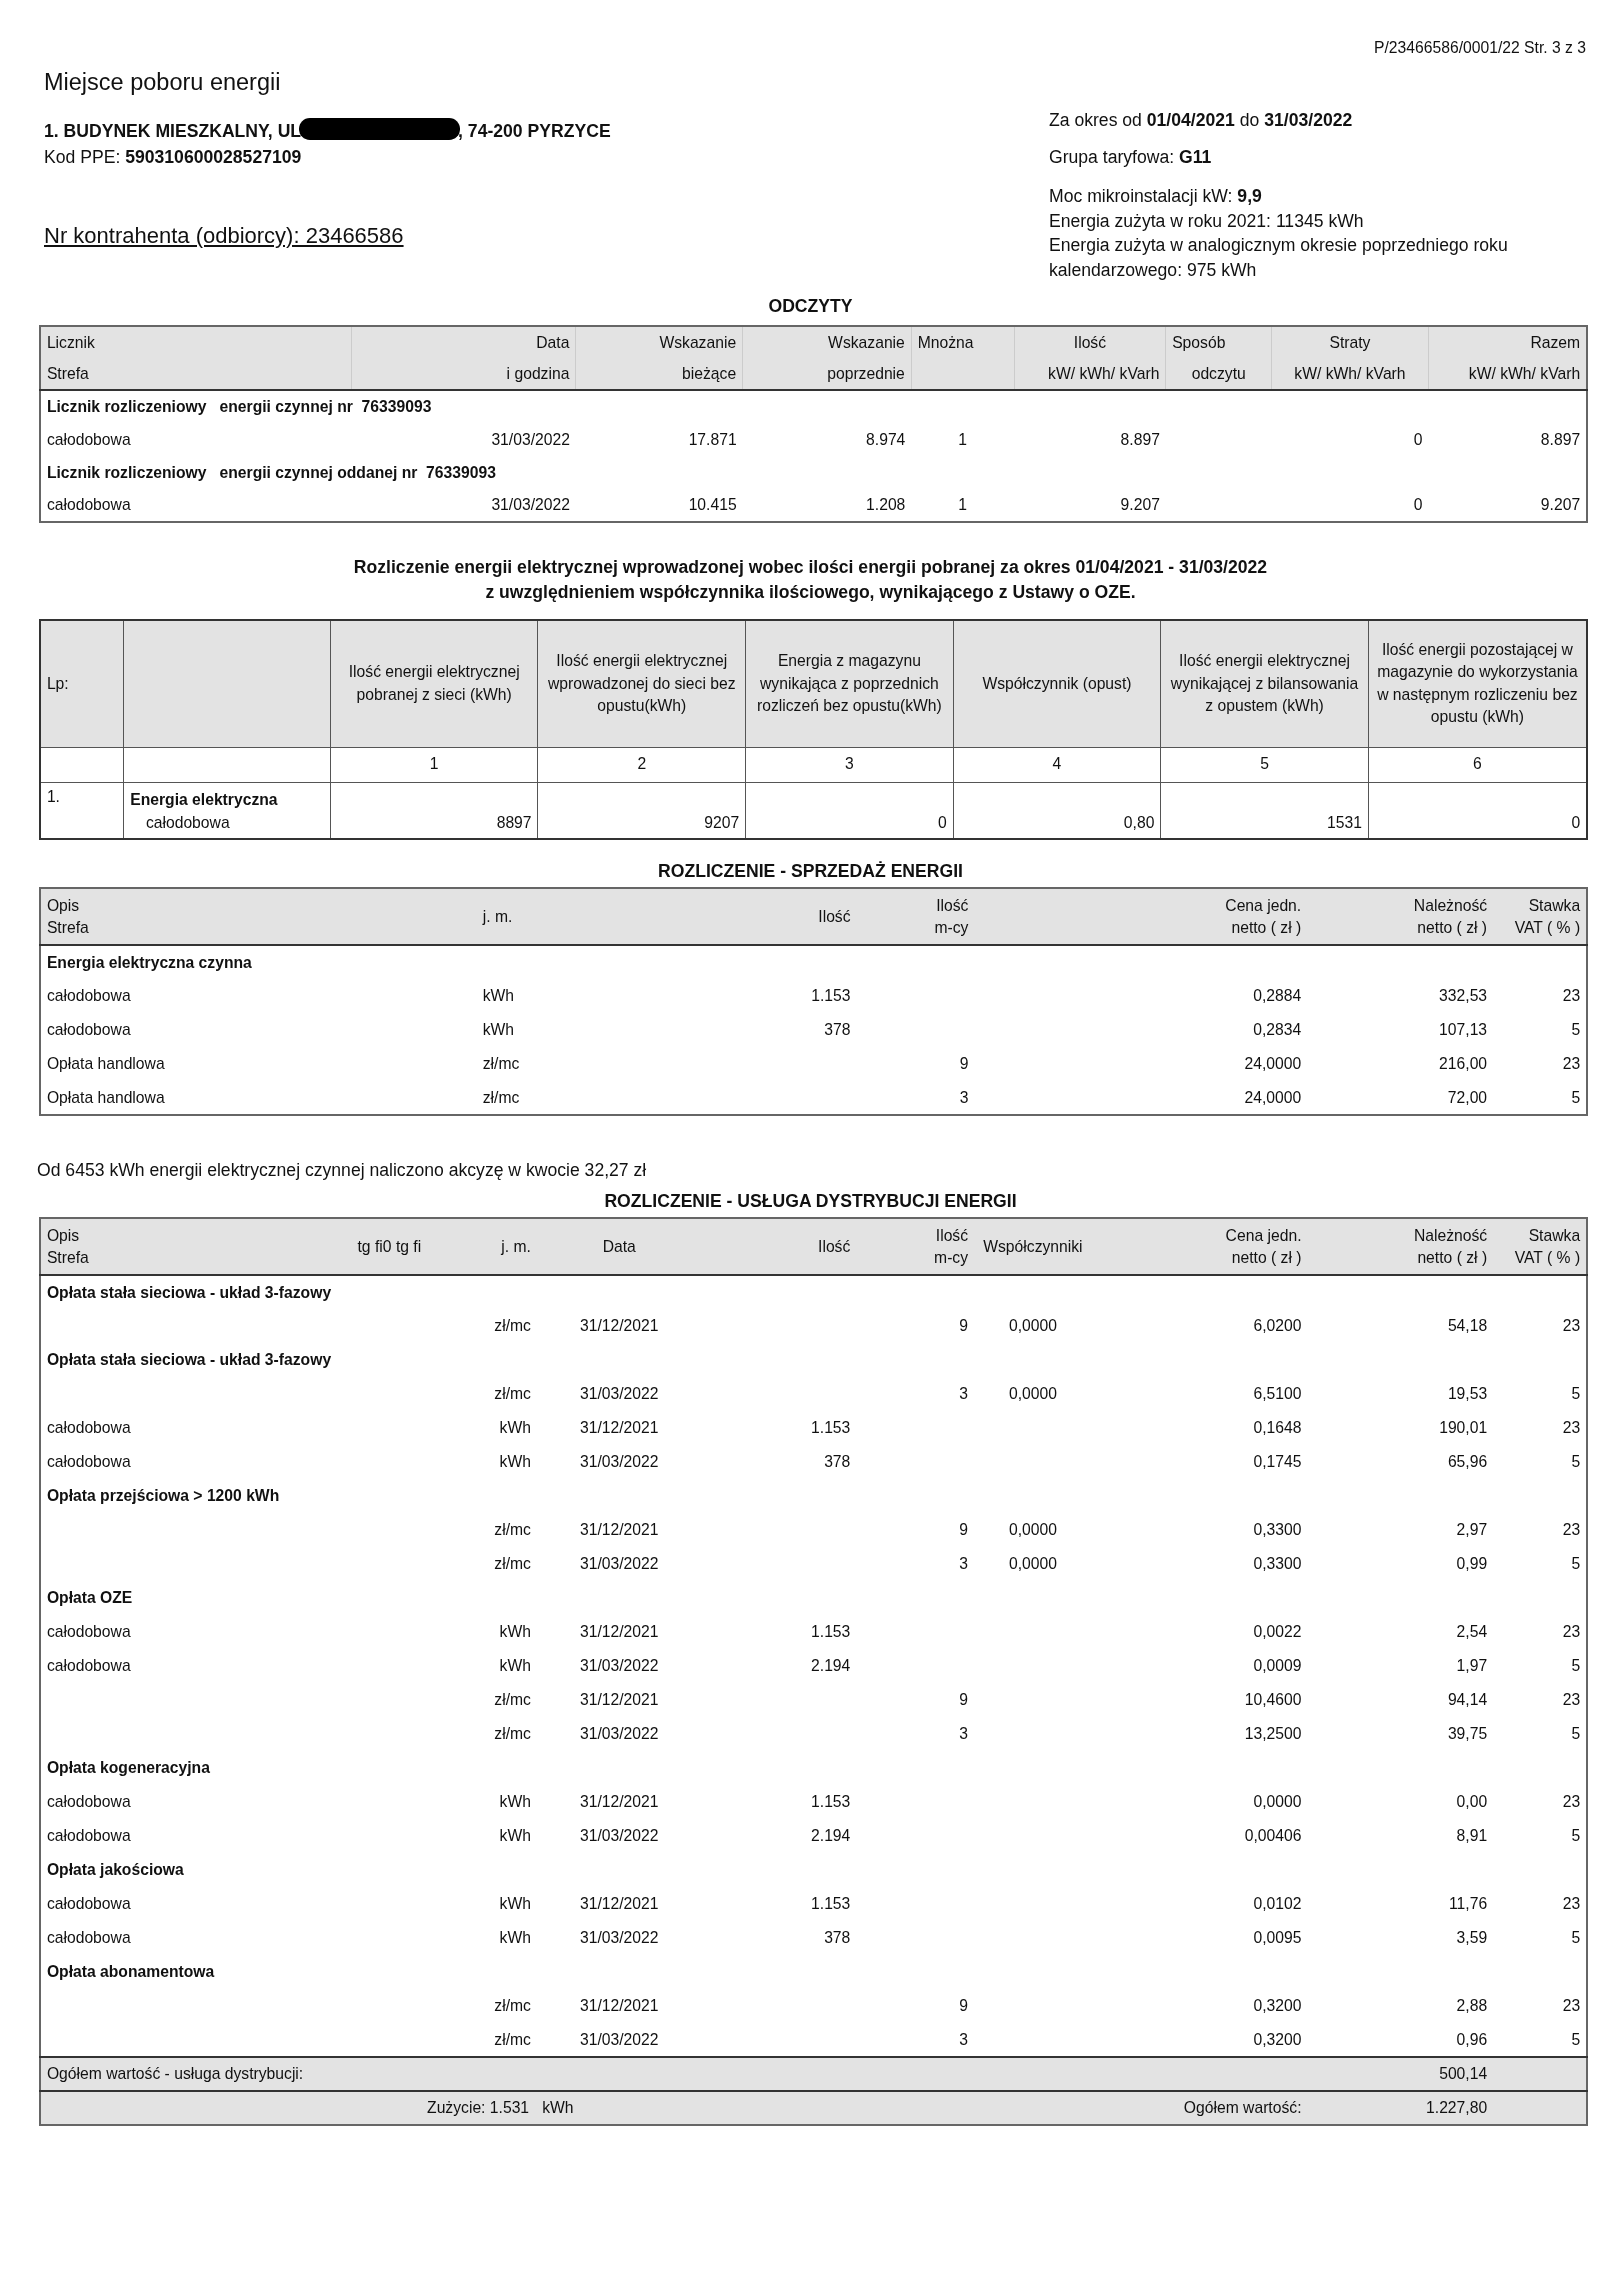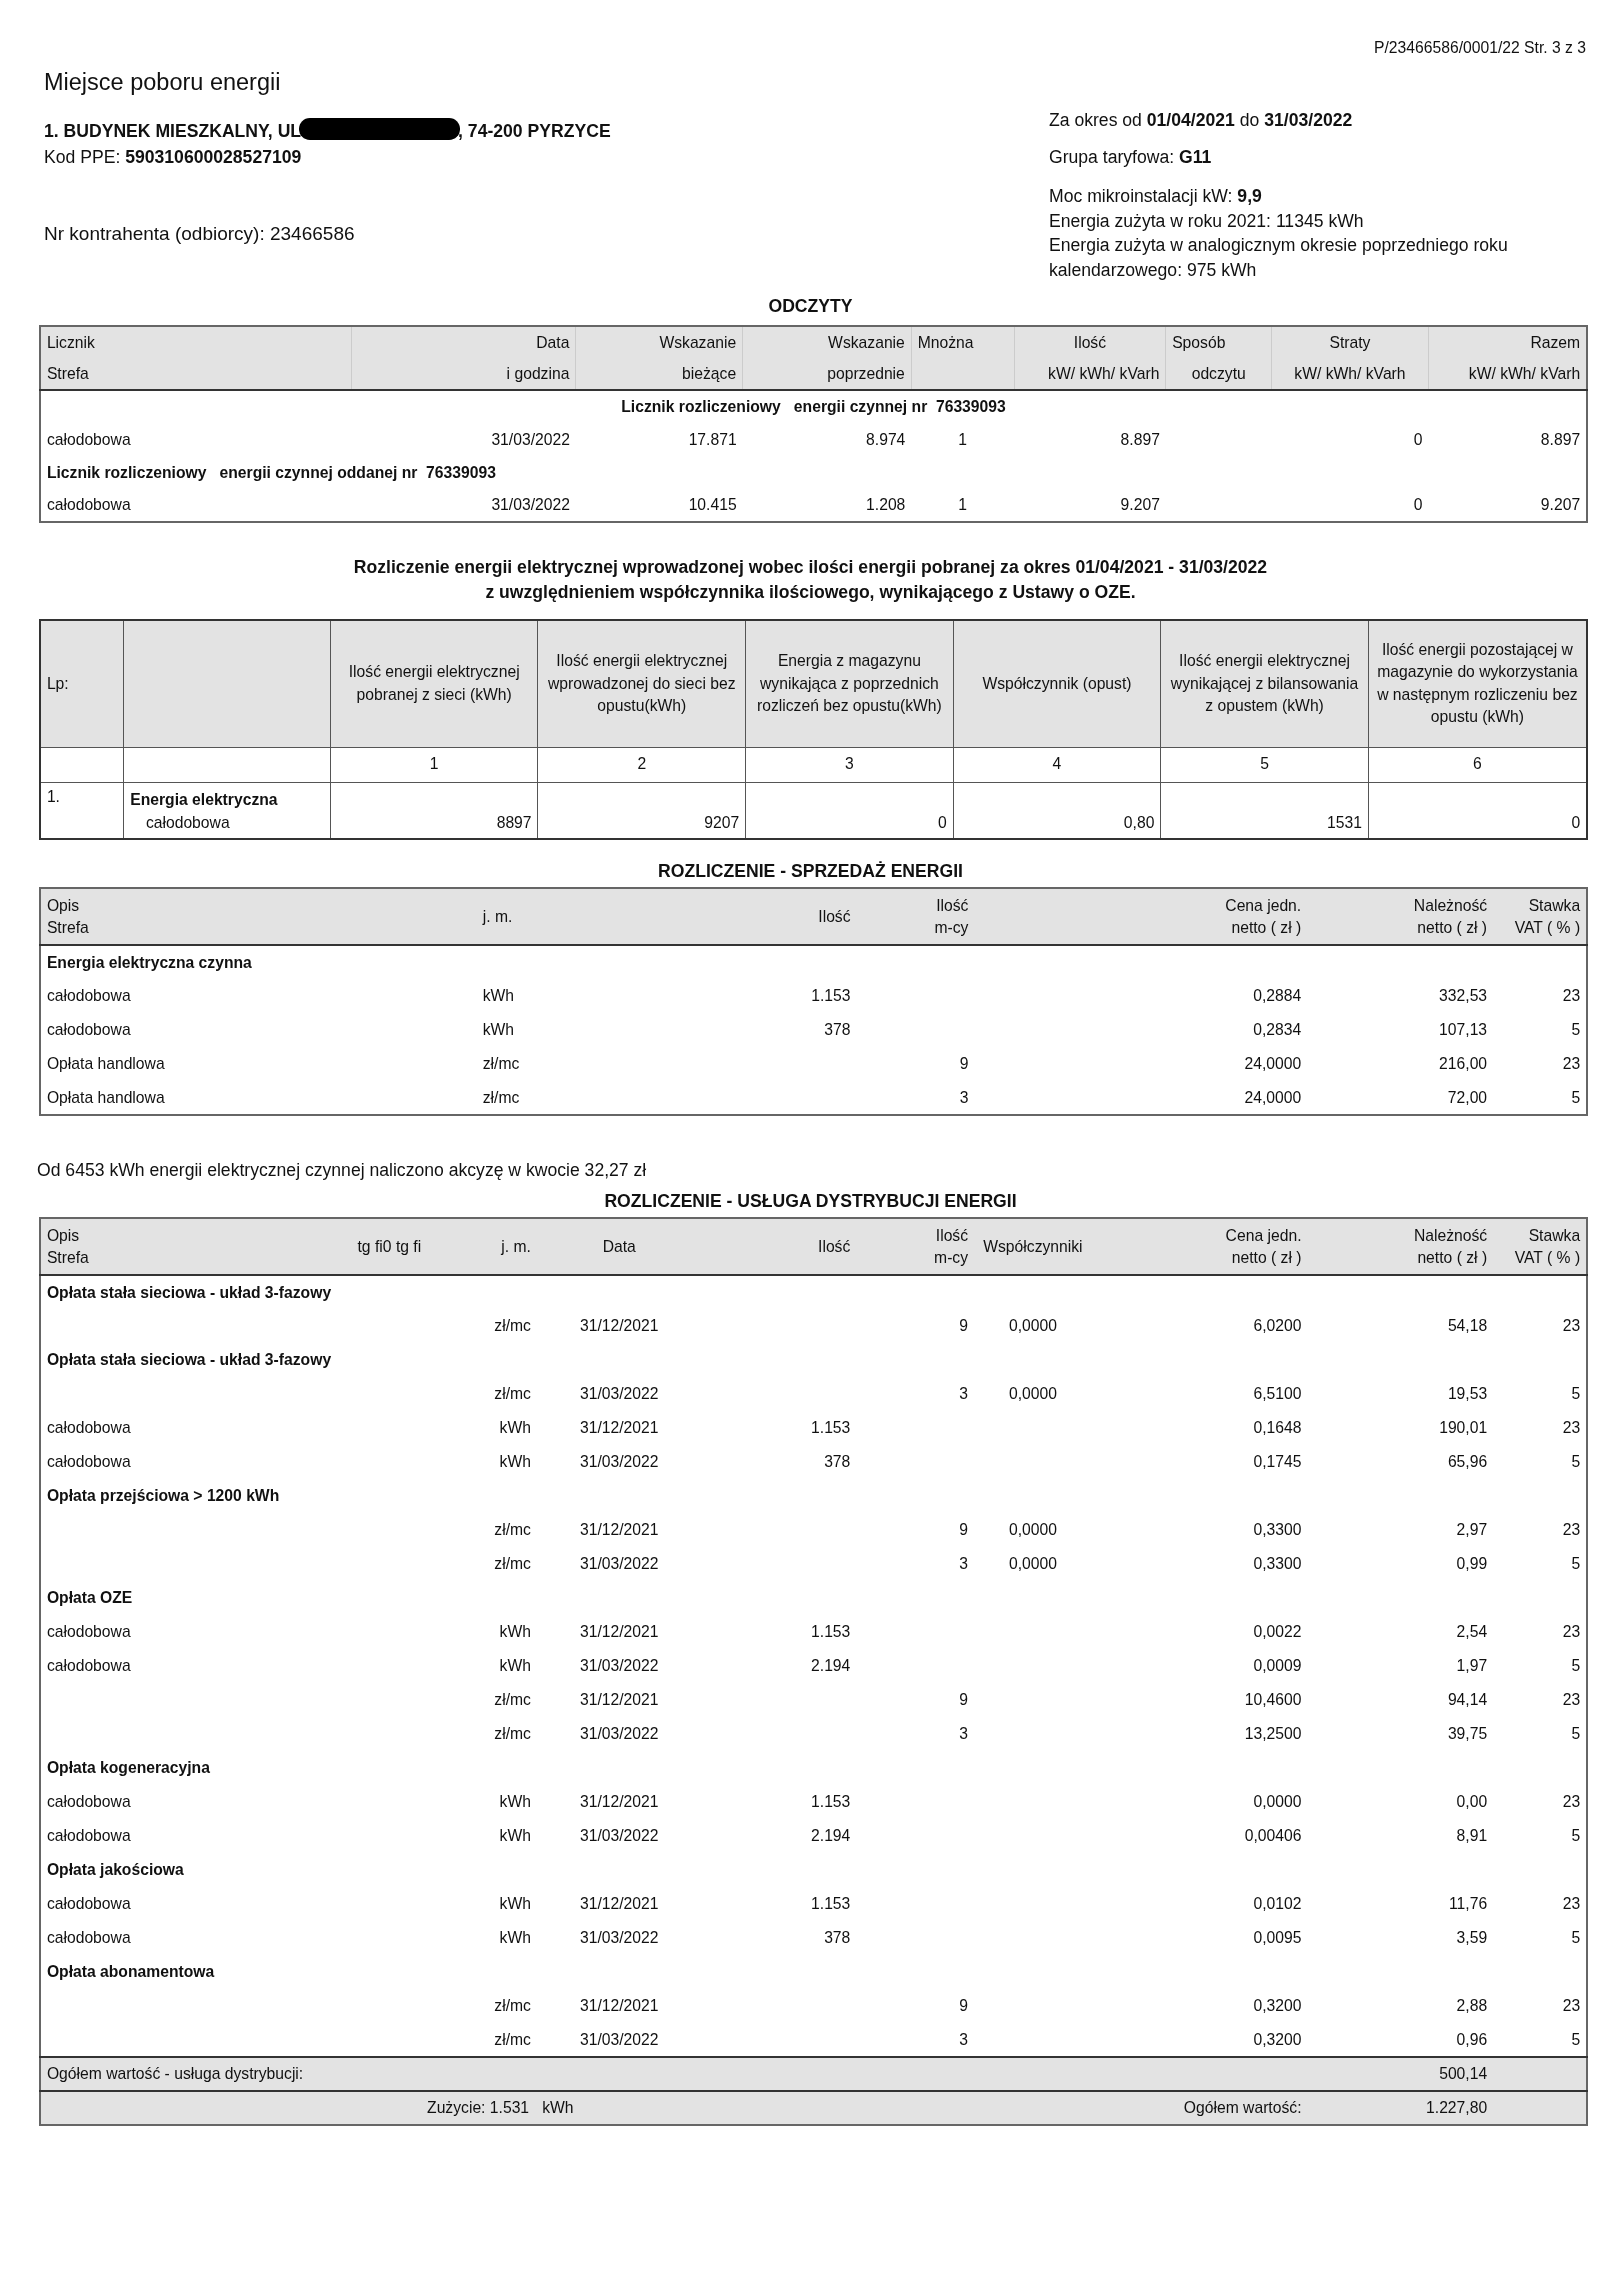--- a/index.html
+++ b/index.html
@@ -8,21 +8,21 @@
   .abs { position: absolute; }
   .b { font-weight: bold; }
   .r { text-align: right; }
   .c { text-align: center; }
 
   #docref { top: 39px; right: 35px; font-size: 15.7px; }
   #mpe-title { top: 69px; left: 44px; font-size: 23.5px; }
   #address { top: 110px; left: 44px; font-size: 17.6px; font-weight: bold; margin-top: 8px; }
   .redact { display: inline-block; width: 161px; height: 21.6px; background: #000; border-radius: 10.8px; vertical-align: -2.9px; margin: 0 -2px; }
   #ppe { top: 147px; left: 44px; font-size: 17.6px; }
-  #kontrahent { top: 223px; left: 44px; font-size: 19px; }
+  #kontrahent { top: 223px; left: 44px; font-size: 22px; text-decoration: underline; }
   #period { top: 110px; left: 1049px; font-size: 17.6px; }
   #tariff { top: 147px; left: 1049px; font-size: 17.6px; }
   #infoblock { top: 184px; left: 1049px; font-size: 17.6px; line-height: 24.5px; }
 
   .sec-title { position: absolute; left: 0; width: 1621px; text-align: center; font-weight: bold; font-size: 17.6px; }
 
   table { border-collapse: collapse; position: absolute; left: 39px; width: 1549px; font-size: 15.7px; }
   .hdr td { background: #e3e3e3; }
 
   
@@ -98,21 +98,21 @@
         <td class="r">i godzina</td>
         <td class="r">bieżące</td>
         <td class="r">poprzednie</td>
         <td></td>
         <td class="r">kW/ kWh/ kVarh</td>
         <td class="c">odczytu</td>
         <td class="c">kW/ kWh/ kVarh</td>
         <td class="r">kW/ kWh/ kVarh</td>
       </tr>
       <tr>
-        <td class="b" colspan="9" style="white-space: pre; text-align: center;">Licznik rozliczeniowy   energii czynnej nr  76339093</td>
+        <td class="b" colspan="9" style="white-space: pre;">Licznik rozliczeniowy   energii czynnej nr  76339093</td>
       </tr>
       <tr>
         <td>całodobowa</td>
         <td class="r">31/03/2022</td>
         <td class="r">17.871</td>
         <td class="r">8.974</td>
         <td class="c">1</td>
         <td class="r">8.897</td>
         <td class="c"></td>
         <td class="r">0</td>

